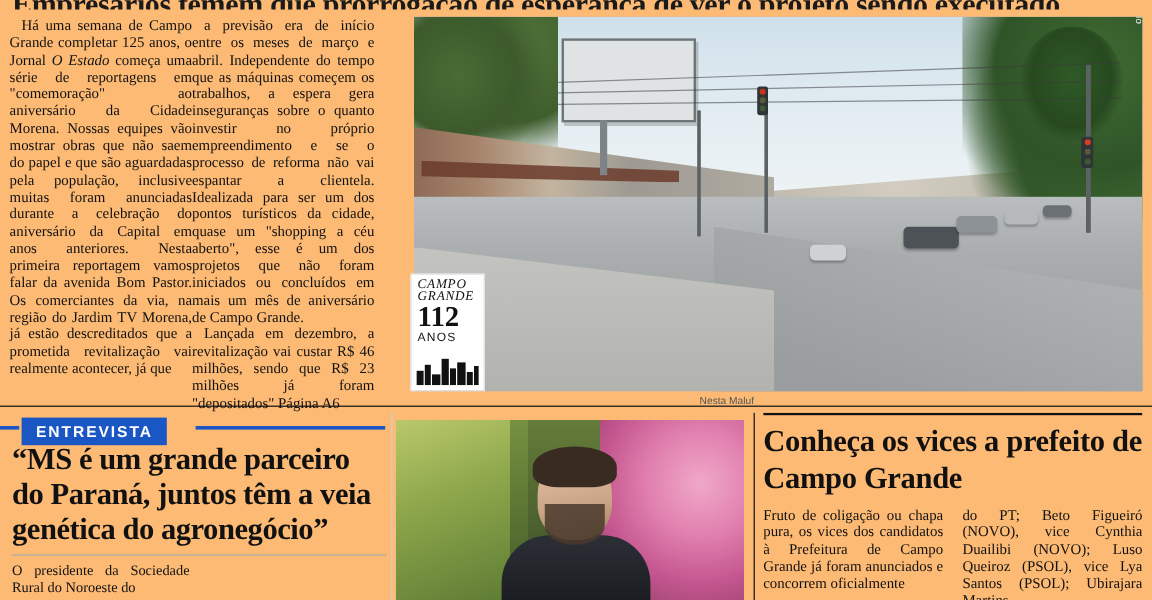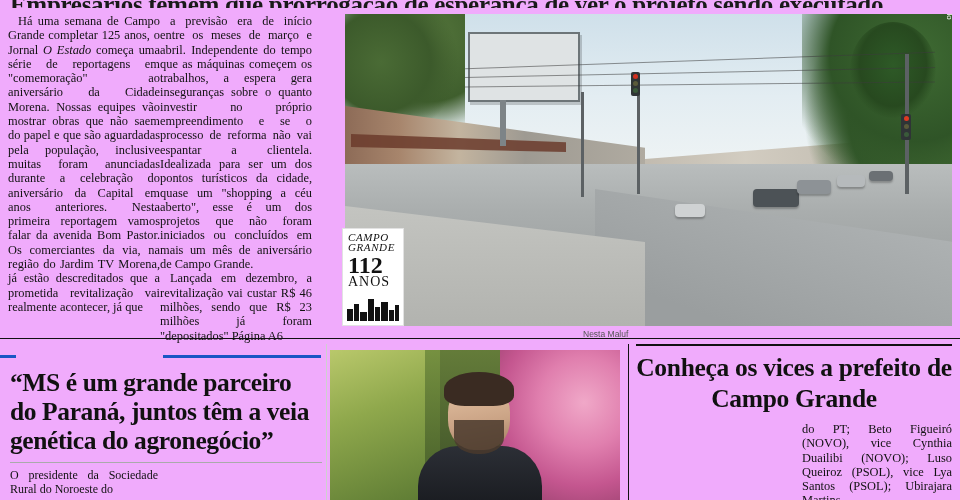--- a/index.html
+++ b/index.html
@@ -13,21 +13,21 @@
     overflow: hidden;
     font-family: "Liberation Serif", serif;
     color: #111;
     position: relative;
   }
   .page {
     position: absolute;
     left: 0; top: 0;
     width: 960px;
     height: 500px;
-    background: #f0abfc;
+    background: #fdba74;
   }
 
   
   .top-headline {
     position: absolute;
     left: 10px;
     top: -8px;
     width: 940px;
     height: 16px;
     overflow: hidden;
@@ -226,22 +226,22 @@
   }
   .logo-box .l2 {
     font-family: "Liberation Serif", serif;
     font-weight: bold;
     font-size: 24px;
     line-height: 22px;
     color: #111;
     margin-top: 2px;
   }
   .logo-box .l3 {
-    font-family: Liberation Serif, serif;
-    font-size: 14px;
+    font-family: Liberation Sans, sans-serif;
+    font-size: 10px;
     letter-spacing: 1px;
     color: #111;
     line-height: 11px;
   }
   .skyline {
     position: absolute;
     left: 4px; bottom: 4px; width: 52px; height: 26px;
   }
 
   
@@ -354,21 +354,21 @@
     overflow: hidden;
   }
   .right-col .rule-top {
     position: absolute; left: 0; top: 0; width: 316px; height: 2px; background: #111;
   }
   .right-head {
     position: absolute;
     left: 0;
     top: 8px;
     width: 316px;
-    text-align: center;
+    text-align: left;
     font-family: "Liberation Serif", serif;
     font-weight: bold;
     font-size: 25.5px;
     line-height: 31px;
     color: #111;
     letter-spacing: -0.3px;
   }
   .right-cols {
     position: absolute;
     left: 0;
@@ -482,20 +482,21 @@
     <div class="col c2">
       <p>a previsão era de início entre os meses de março e abril. Independente do tempo que as máquinas começem os trabalhos, a espera gera inseguranças sobre o quanto investir no próprio empreendimento e se o processo de reforma não vai espantar a clientela. Idealizada para ser um dos pontos turísticos da cidade, quase um "shopping a céu aberto", esse é um dos projetos que não foram iniciados ou concluídos em mais um mês de aniversário de Campo Grande.</p>
       <p>Lançada em dezembro, a revitalização vai custar R$ 46 milhões, sendo que R$ 23 milhões já foram "depositados" <span class="bold">Página A6</span></p>
     </div>
   </div>
 
   <div class="hsep-main"></div>
 
   <div class="entrevista-rule-left"></div>
   <div class="entrevista-rule-right"></div>
+  <div class="entrevista-tag">ENTREVISTA</div>
   <div class="quote-head">“MS é um grande parceiro do Paraná, juntos têm a veia genética do agronegócio”</div>
   <div class="quote-rule"></div>
   <div class="quote-cols">
     <div class="qcol q1">O presidente da Sociedade Rural do Noroeste do</div>
   </div>
 
   <div class="vsep2"></div>
 
   <div class="int-photo">
     <div class="int-bg-left"></div>
@@ -506,17 +507,18 @@
     <div class="int-person-beard"></div>
     <div class="int-person-hair"></div>
   </div>
 
   <div class="vsep"></div>
 
   <div class="right-col">
     <div class="rule-top"></div>
     <div class="right-head">Conheça os vices a prefeito de Campo Grande</div>
     <div class="right-cols">
+      <div class="rcol r1">Fruto de coligação ou chapa pura, os vices dos candidatos à Prefeitura de Campo Grande já foram anunciados e concorrem oficialmente</div>
       <div class="rcol r2">do PT; Beto Figueiró (NOVO), vice Cynthia Duailibi (NOVO); Luso Queiroz (PSOL), vice Lya Santos (PSOL); Ubirajara Martins</div>
     </div>
   </div>
 
 </div>
 
 </body></html>

